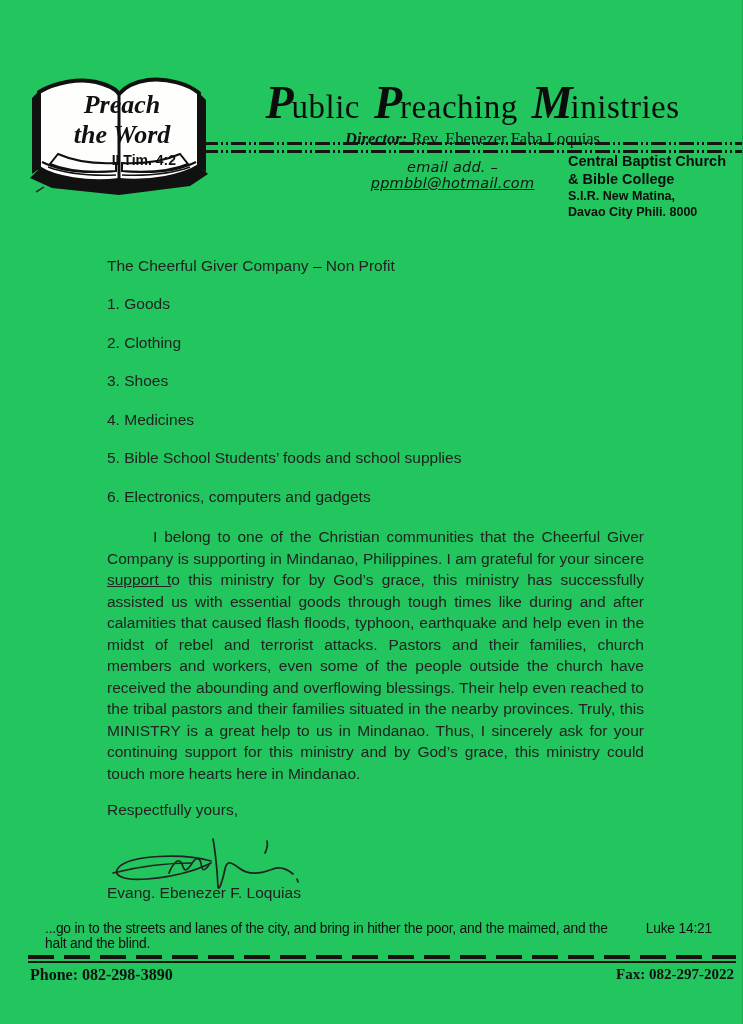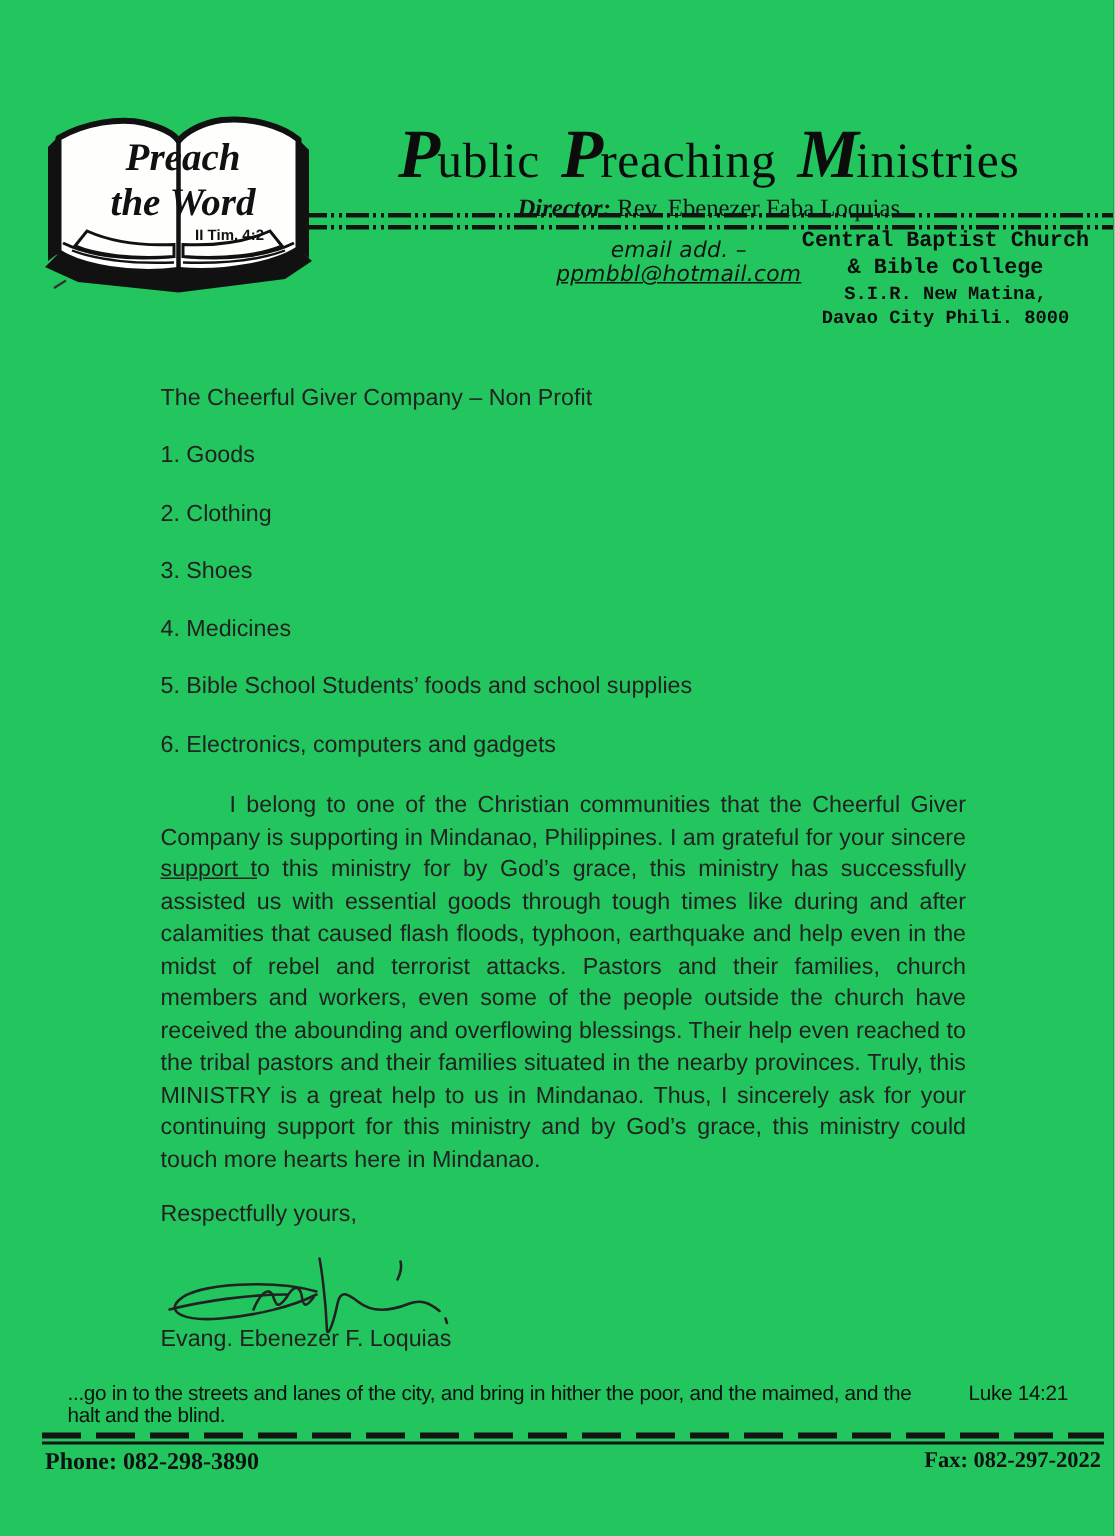--- a/index.html
+++ b/index.html
@@ -24,21 +24,21 @@
   .logo-text {
     position: absolute; left: 24px; top: 16px; width: 140px;
     text-align: center;
     font-family: "Liberation Serif", serif;
     font-style: italic; font-weight: bold;
     font-size: 26px; line-height: 30px; color: #111;
   }
   .logo-verse {
     position: absolute; right: 34px; top: 78px;
     font-family: "Liberation Sans", sans-serif;
-    font-style: normal; font-weight: bold; font-size: 10px; color: #111;
+    font-style: normal; font-weight: bold; font-size: 14px; color: #111;
   }
 
   .title-block { position: absolute; left: 205px; right: 2px; top: 76px; text-align: center; }
   .main-title { white-space: nowrap; color: #0c0c0c; }
   .main-title .word { display: inline-block; margin: 0 7px; }
   .main-title .cap {
     font-family: "Liberation Serif", serif; font-style: italic; font-weight: bold;
     font-size: 46px; letter-spacing: -2px;
   }
   .main-title .rest {
@@ -65,22 +65,22 @@
     position: absolute; left: 330px; top: 159px; width: 245px;
     text-align: center;
     font-family: "DejaVu Sans", sans-serif;
     font-style: italic; font-size: 14.5px; color: #151515;
     letter-spacing: 0.2px;
   }
   .email-line .addr { text-decoration: underline; }
 
   .address-block {
     position: absolute; right: 16px; top: 152px;
-    text-align: center; color: #0e0e0e;
-    font-family: Liberation Mono, monospace;
+    text-align: left; color: #0e0e0e;
+    font-family: Liberation Sans, sans-serif;
   }
   .address-block .big { font-size: 14.5px; font-weight: bold; line-height: 18px; }
   .address-block .small { font-size: 12.5px; font-weight: bold; line-height: 16px; }
 
   
   .letter { padding: 22px 98px 0 107px; font-size: 15.5px; color: #222; }
   .subject { margin-bottom: 20px; }
   .donation-list .item { margin-bottom: 20.5px; }
   .salutation { margin-top: 55px; }
   .body-paragraph {

